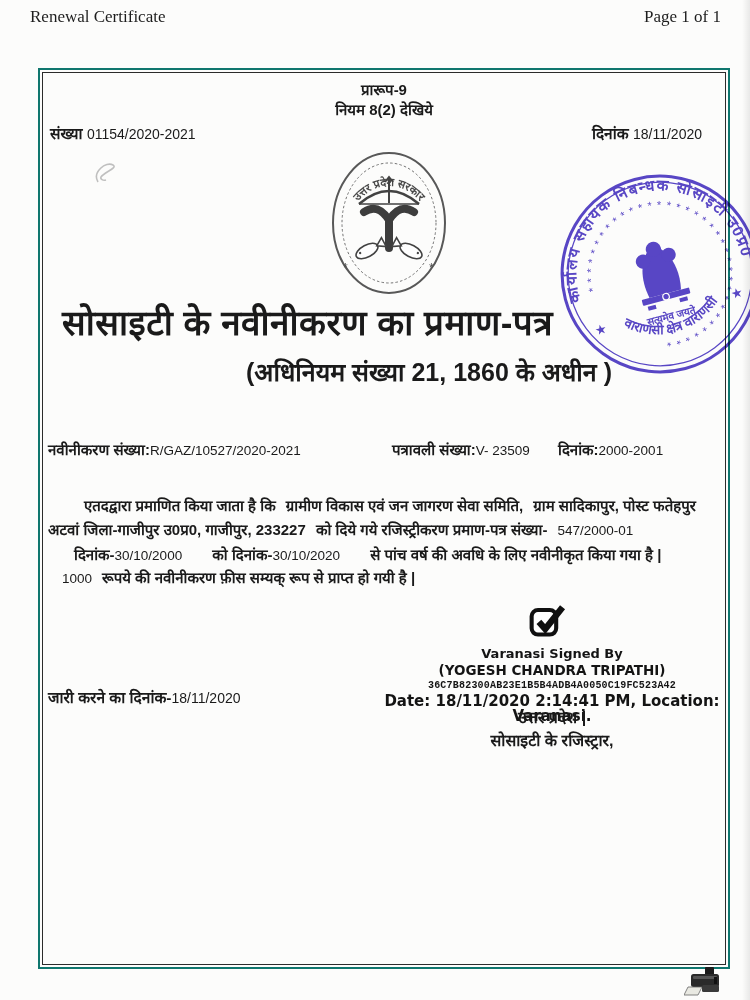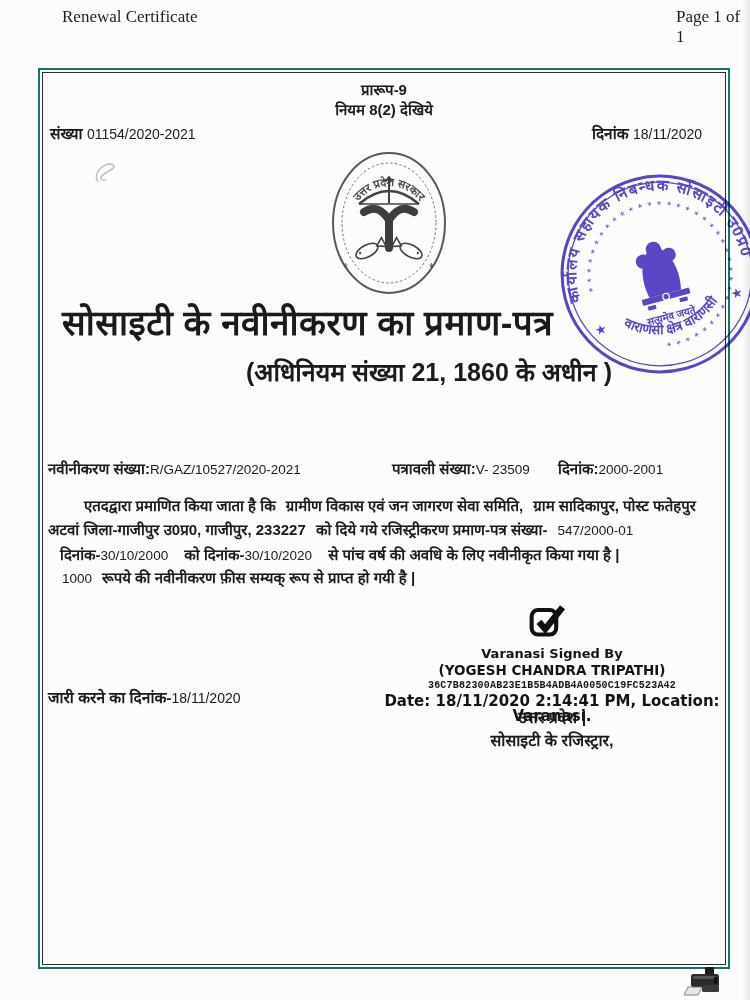--- a/index.html
+++ b/index.html
@@ -5,21 +5,21 @@
   html,body{margin:0;padding:0;}
   body{
     width:750px;height:1000px;position:relative;overflow:hidden;
     background:#fcfcfb;
     font-family:"Liberation Sans",sans-serif;
     color:#1a1a1a;
   }
   .abs{position:absolute;}
 
   
-  .pg-hdr{font-family:"Liberation Serif",serif;font-size:17px;color:#1d1d1d;margin-left:32px;}
+  .pg-hdr{font-family:"Liberation Serif",serif;font-size:17px;color:#1d1d1d;}
 
   
   .cert{
     left:38px;top:68px;width:688px;height:897px;
     border:2px solid #0f766e;background:transparent;
   }
   .cert-inner{
     position:absolute;inset:2px;border:1.5px solid #2b2b2b;
   }
 
@@ -30,30 +30,30 @@
   .form-block div{font-size:15px;font-weight:700;}
 
   .serial-row{left:10px;top:52px;font-size:15.5px;}
   .serial-row .num{font-size:14px;}
   .date-row{right:26px;top:52px;font-size:15.5px;}
   .date-row .num{font-size:14px;}
 
   .title-main{left:0;top:228px;width:100%;text-align:left;font-size:35px;font-weight:700;transform:translateX(22px);letter-spacing:.5px;}
   .title-sub{left:0;top:284px;width:100%;text-align:center;font-size:25px;font-weight:700;margin-left:45px;}
 
-  .details-row{top:388px;font-size:15px;text-align:center;}
+  .details-row{top:369px;font-size:15px;text-align:center;}
   .details-row .num{font-size:13.5px;}
 
   .body-par{
     left:8px;top:424px;width:676px;
     font-size:15px;line-height:24px;text-indent:36px;
   }
   .body-par .num{font-size:13.5px;}
   .gap-s{margin-left:6px;}
-  .gap-l{margin-left:12px;}
+  .gap-l{margin-left:26px;}
   .fee-line{left:14px;top:497px;font-size:15px;margin-left:8px;}
   .fee-line .num{font-size:13.5px;margin-right:10px;}
 
   .sig-check{left:488px;top:530px;width:40px;height:40px;}
   .sig-block{
     left:336px;top:576px;width:352px;text-align:center;
     font-family:"DejaVu Sans",sans-serif;font-weight:700;color:#141414;
   }
   .sig-block .l1{font-size:13px;line-height:16px;}
   .sig-block .l2{font-size:13.5px;line-height:16px;}

